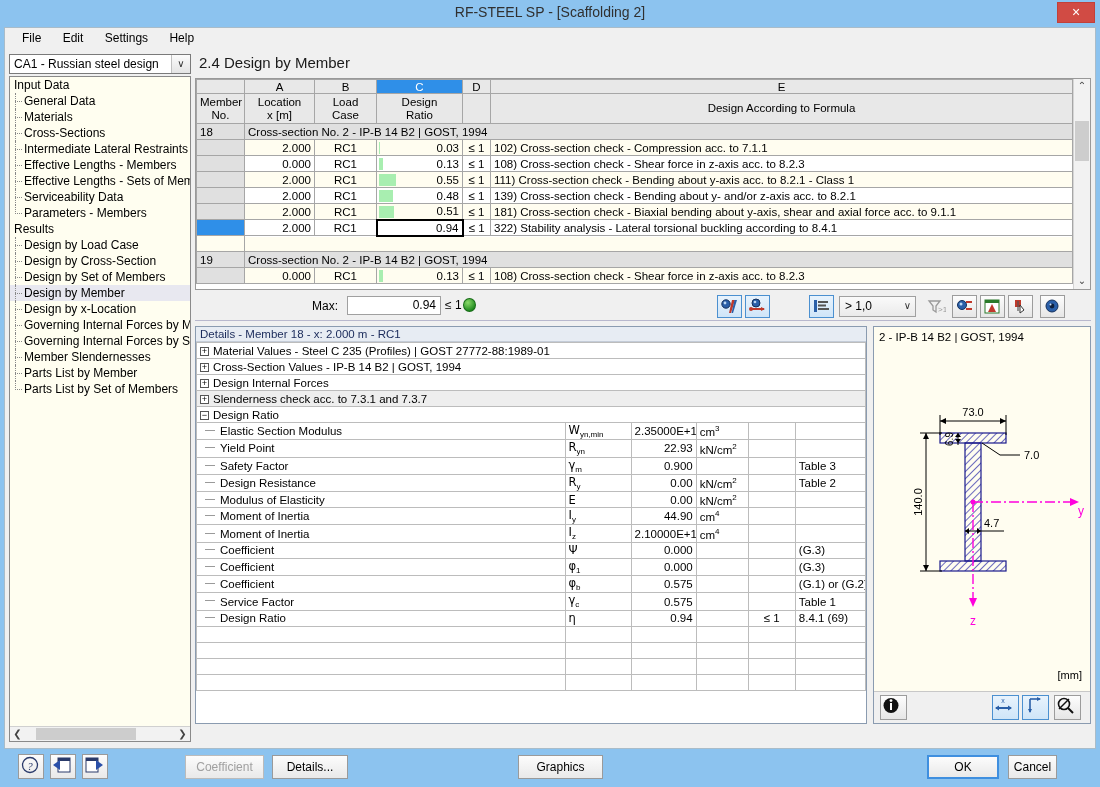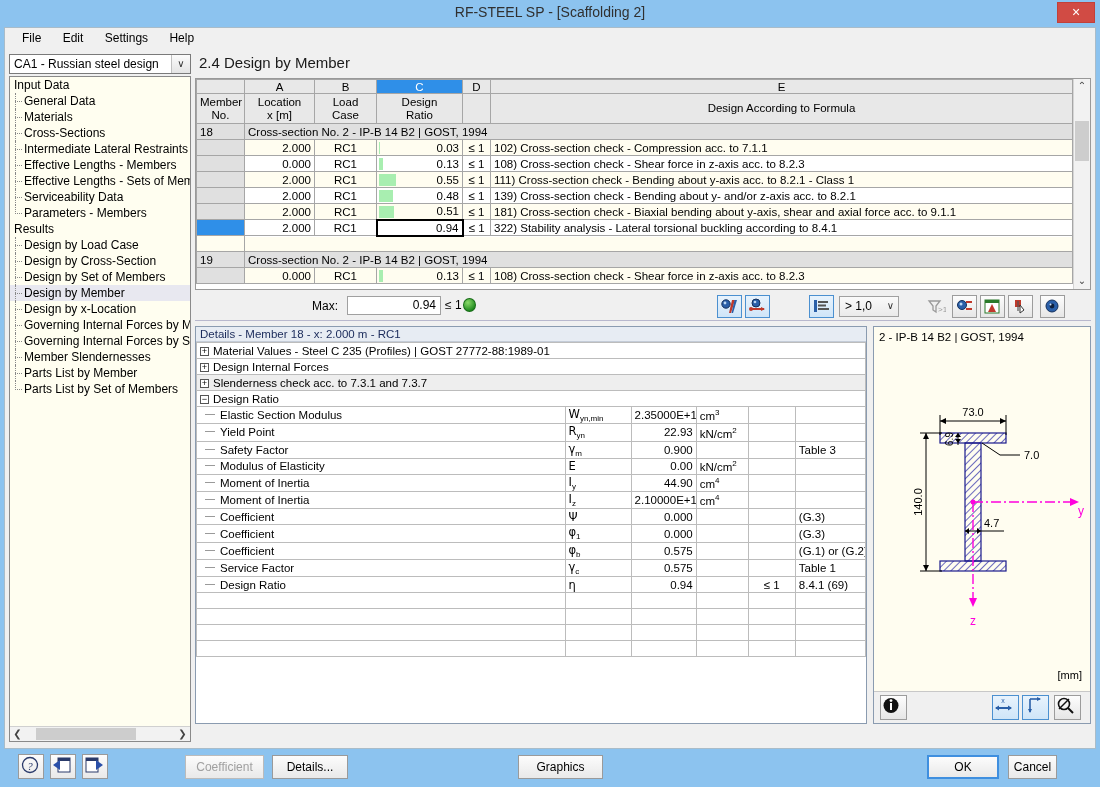--- a/index.html
+++ b/index.html
@@ -254,21 +254,21 @@
     cursor: pointer;
   }
   .tbtn.on {
     background: linear-gradient(#e8f3fd,#cfe5f8);
     border: 1px solid #4b90d0;
   }
   .tbtn.flat { background: transparent; border: 1px solid transparent; }
   .tbtn svg { display: block; margin: 2px auto 0 auto; }
   .filtersel {
     position: absolute; left: 644px; top: 2px;
-    width: 60px; height: 21px;
+    width: 77px; height: 21px;
     background: linear-gradient(#fafafa,#eaeaea);
     border: 1px solid #a0a0a0;
     font-size: 12px;
   }
   .filtersel .ft { position: absolute; left: 5px; top: 2px; }
   .filtersel .fa {
     position: absolute; right: 4px; top: 3px; font-size: 10px; color: #333;
   }
   .sepline {
     position: absolute; left: 0; top: 266px;
@@ -636,20 +636,23 @@
               <col style="width:65px">
               <col style="width:52px">
               <col style="width:47px">
               <col style="width:70px">
             </colgroup>
             <tbody>
               <tr class="grp">
                 <td colspan="6"><span class="pm">+</span>Material Values - Steel C 235 (Profiles) | GOST 27772-88:1989-01</td>
               </tr>
               <tr class="grp">
+                <td colspan="6"><span class="pm">+</span>Cross-Section Values  -  IP-B 14 B2 | GOST, 1994</td>
+              </tr>
+              <tr class="grp">
                 <td colspan="6"><span class="pm">+</span>Design Internal Forces</td>
               </tr>
               <tr class="grp shade">
                 <td colspan="6"><span class="pm">+</span>Slenderness check acc. to 7.3.1 and 7.3.7</td>
               </tr>
               <tr class="grp">
                 <td colspan="6"><span class="pm">−</span>Design Ratio</td>
               </tr>
               <tr>
                 <td><span class="dash"></span>Elastic Section Modulus</td>
@@ -667,20 +670,28 @@
                 <td style="text-align:center"></td>
                 <td></td>
               </tr>
               <tr>
                 <td><span class="dash"></span>Safety Factor</td>
                 <td><span class="gk">γ</span><span class="sub">m</span></td>
                 <td style="text-align:right">0.900</td>
                 <td></td>
                 <td style="text-align:center"></td>
                 <td>Table 3</td>
+              </tr>
+              <tr>
+                <td><span class="dash"></span>Design Resistance</td>
+                <td><span class="gk">R</span><span class="sub">y</span></td>
+                <td style="text-align:right">0.00</td>
+                <td>kN/cm<span class="sup">2</span></td>
+                <td style="text-align:center"></td>
+                <td>Table 2</td>
               </tr>
               <tr>
                 <td><span class="dash"></span>Modulus of Elasticity</td>
                 <td><span class="gk">E</span></td>
                 <td style="text-align:right">0.00</td>
                 <td>kN/cm<span class="sup">2</span></td>
                 <td style="text-align:center"></td>
                 <td></td>
               </tr>
               <tr>

